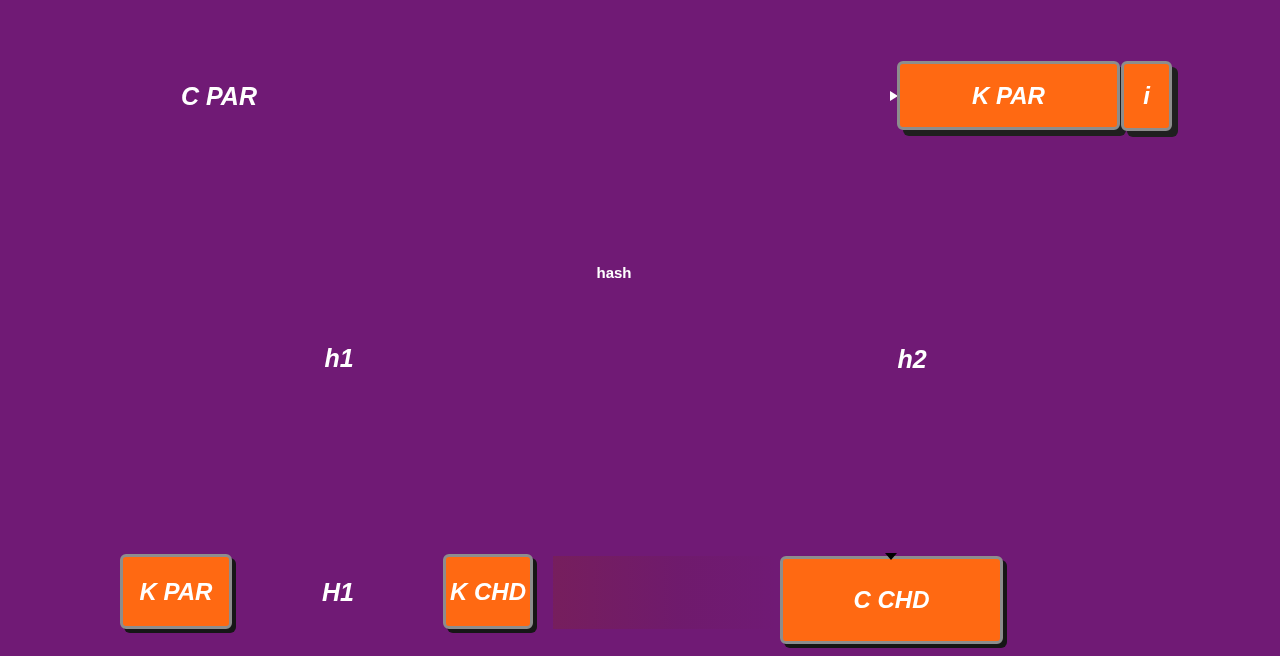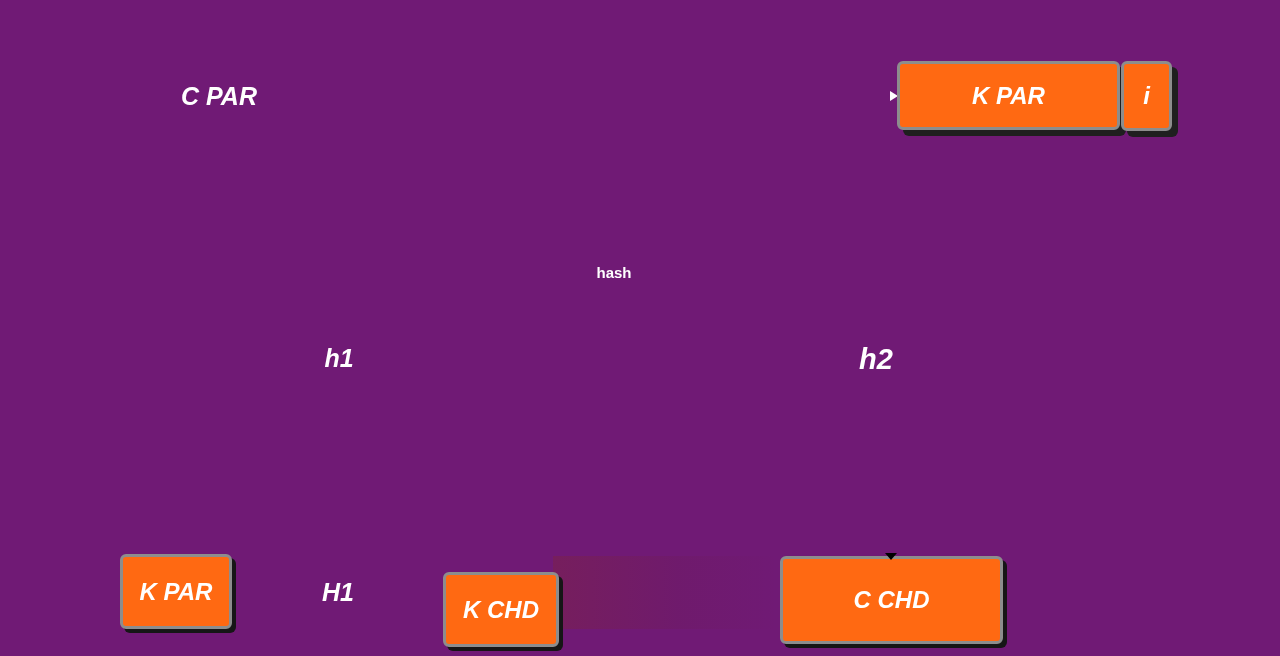--- a/index.html
+++ b/index.html
@@ -27,21 +27,21 @@
     font-style: italic;
     font-weight: bold;
   }
   .lbl.bold {
     font-weight: bold;
   }
   #c-par   { left: 219px;  top: 96px;  font-size: 25px; }
   #title   { left: 614px;  top: 97px;  font-size: 29px; letter-spacing: 0.5px; }
   #hash    { left: 614px;  top: 243px; font-size: 15px; margin-top: 29px; }
   #h1-lbl  { left: 339px;  top: 358px; font-size: 25px; }
-  #h2-lbl  { left: 876px;  top: 359px; font-size: 29px; }
+  #h2-lbl  { left: 912px;  top: 359px; font-size: 25px; }
   #H1-lbl  { left: 338px;  top: 592px; font-size: 25px; }
 
   
   .box {
     position: absolute;
     box-sizing: border-box;
     background: #FF6912;
     border: 3px solid #8d8d8d;
     border-radius: 6px;
     display: flex;
@@ -52,21 +52,21 @@
     font-style: italic;
     font-size: 24px;
     user-select: none;
   }
   #k-par-top   { left: 897px;  top: 61px;  width: 223px; height: 69px;
                  box-shadow: 6px 6px 0 #1f1f1f; }
   #i-box       { left: 1121px; top: 61px;  width: 51px;  height: 70px;
                  box-shadow: 6px 6px 0 #1f1f1f; }
   #k-par-bot   { left: 120px;  top: 554px; width: 112px; height: 75px;
                  box-shadow: 4px 4px 0 #161616; }
-  #k-chd       { left: 443px;  top: 572px; width: 116px; height: 75px;
+  #k-chd       { left: 443px;  top: 554px; width: 90px; height: 75px;
                  box-shadow: 4px 4px 0 #161616; }
   #c-chd       { left: 780px;  top: 556px; width: 223px; height: 88px;
                  box-shadow: 4px 4px 0 #161616; }
 
   
   .faded-strip {
     position: absolute;
     left: 553px;
     top: 556px;
     width: 227px;

